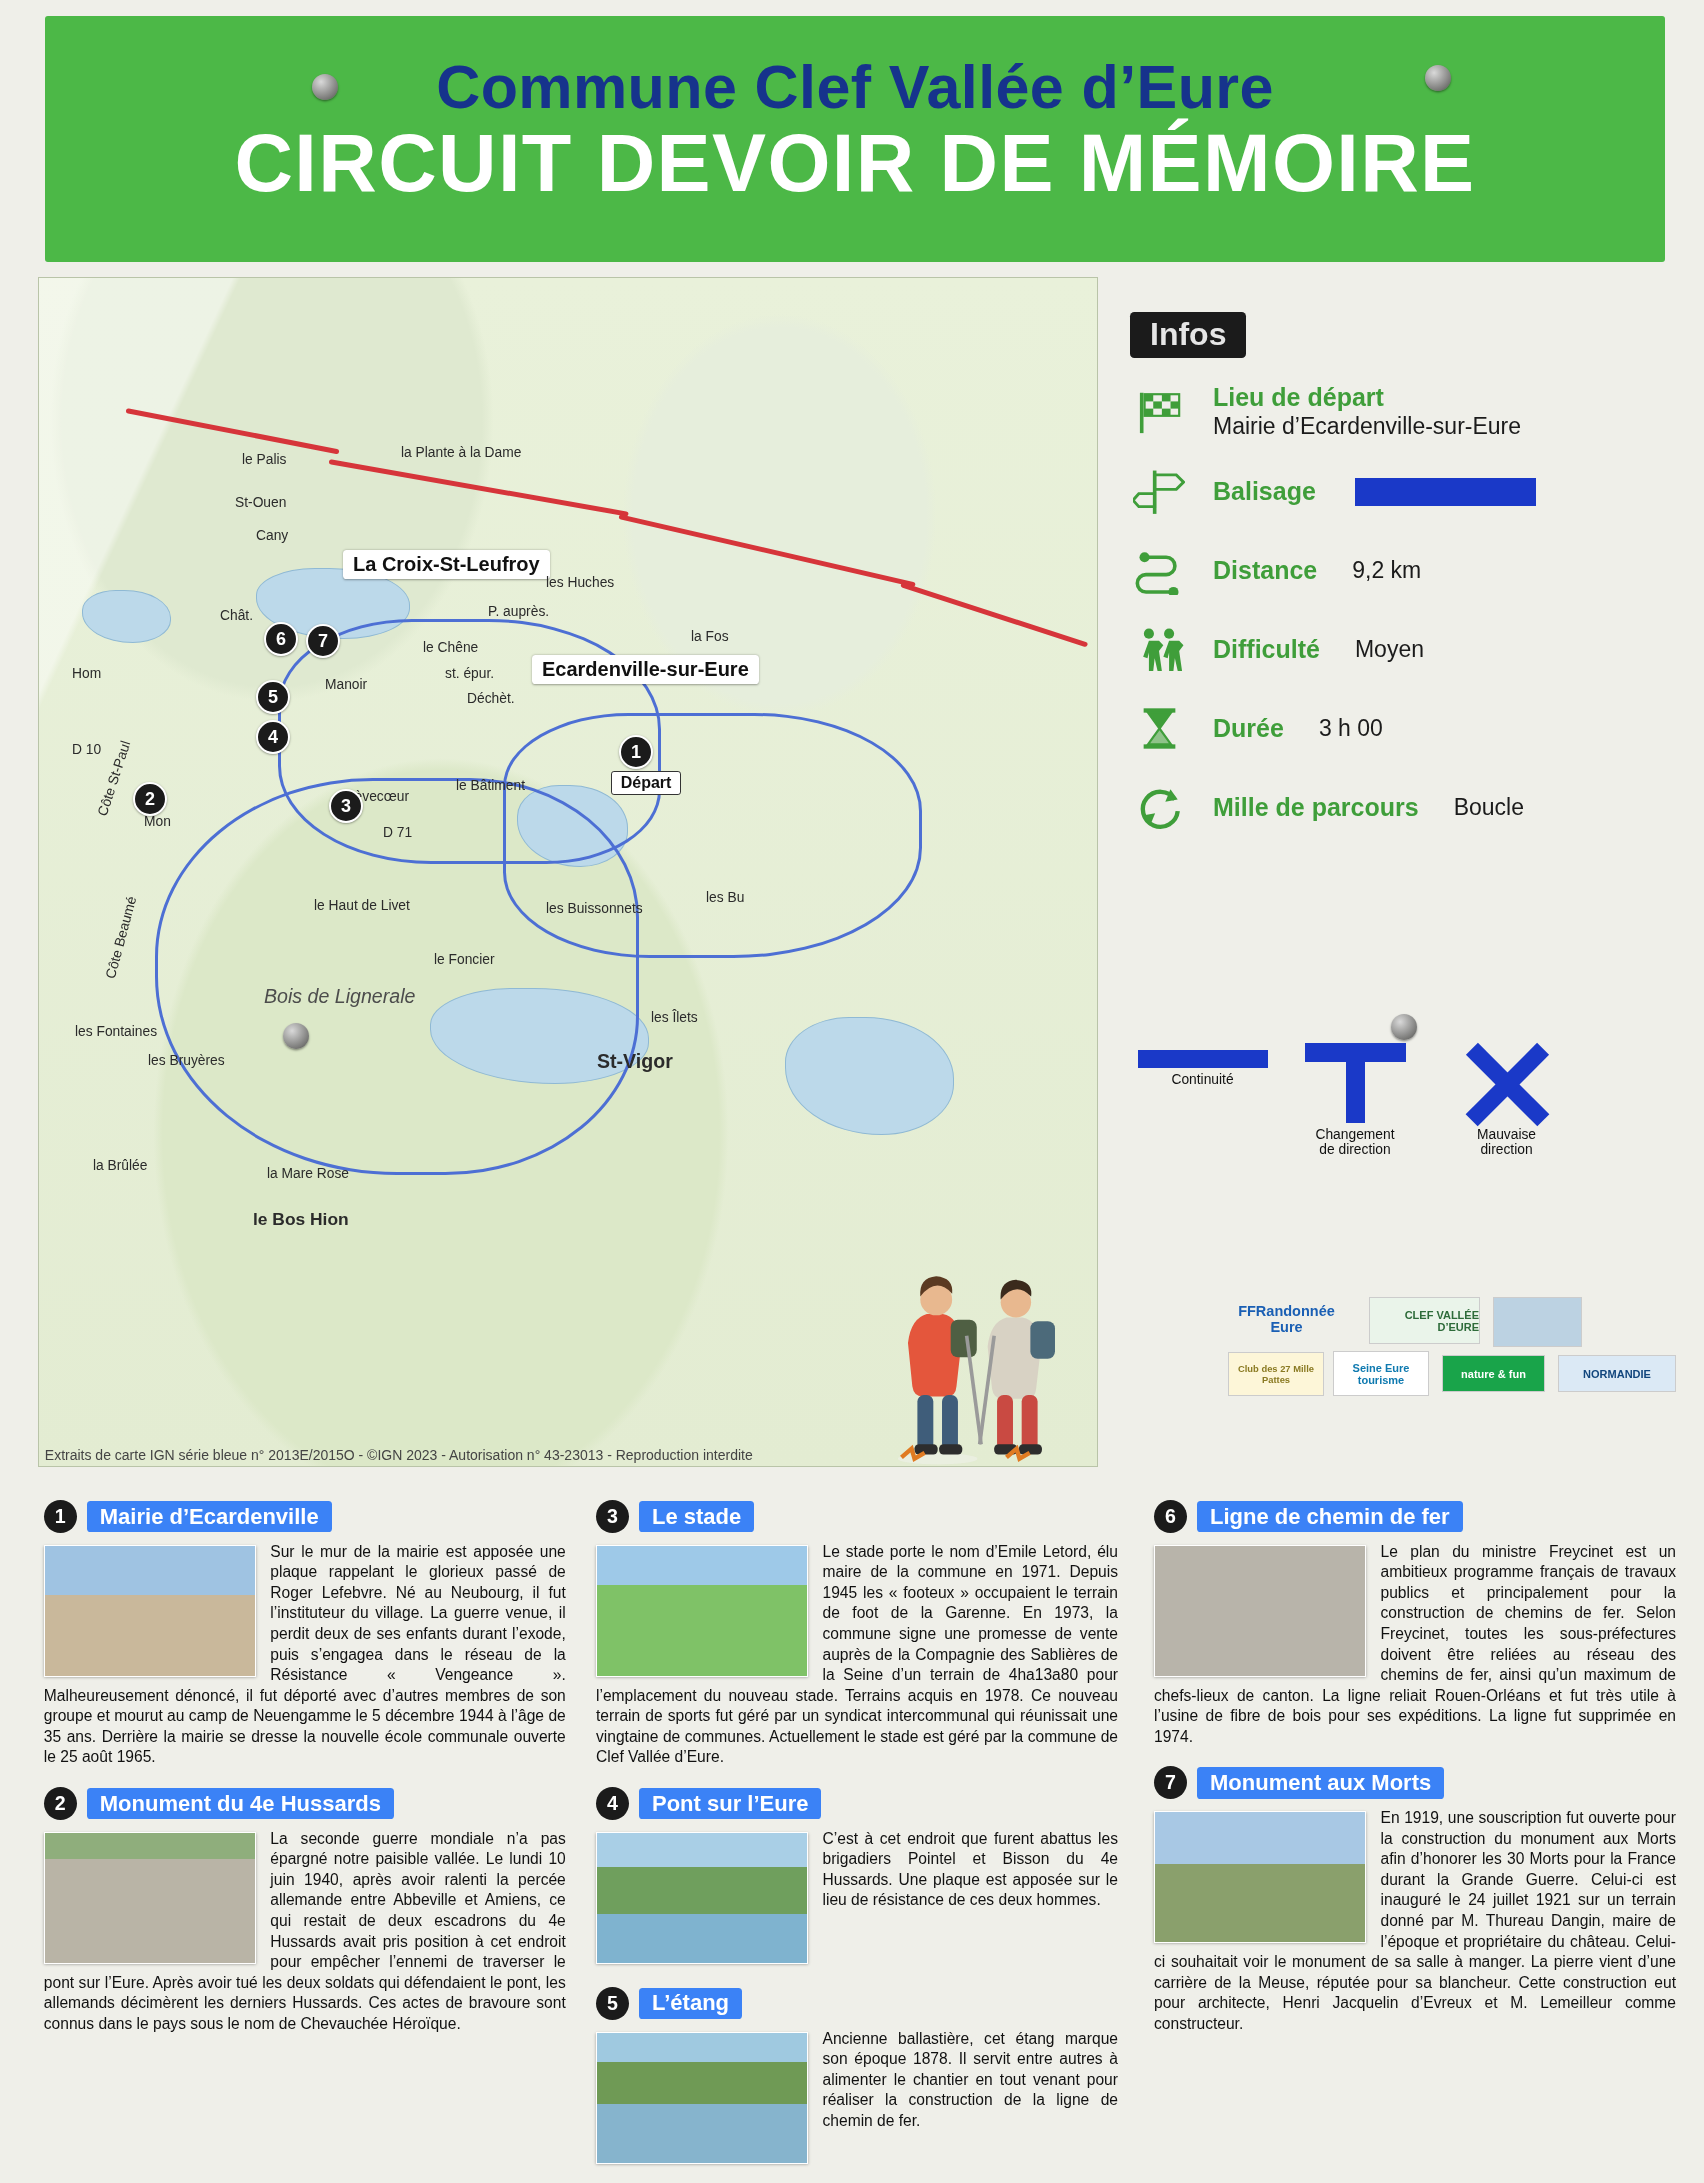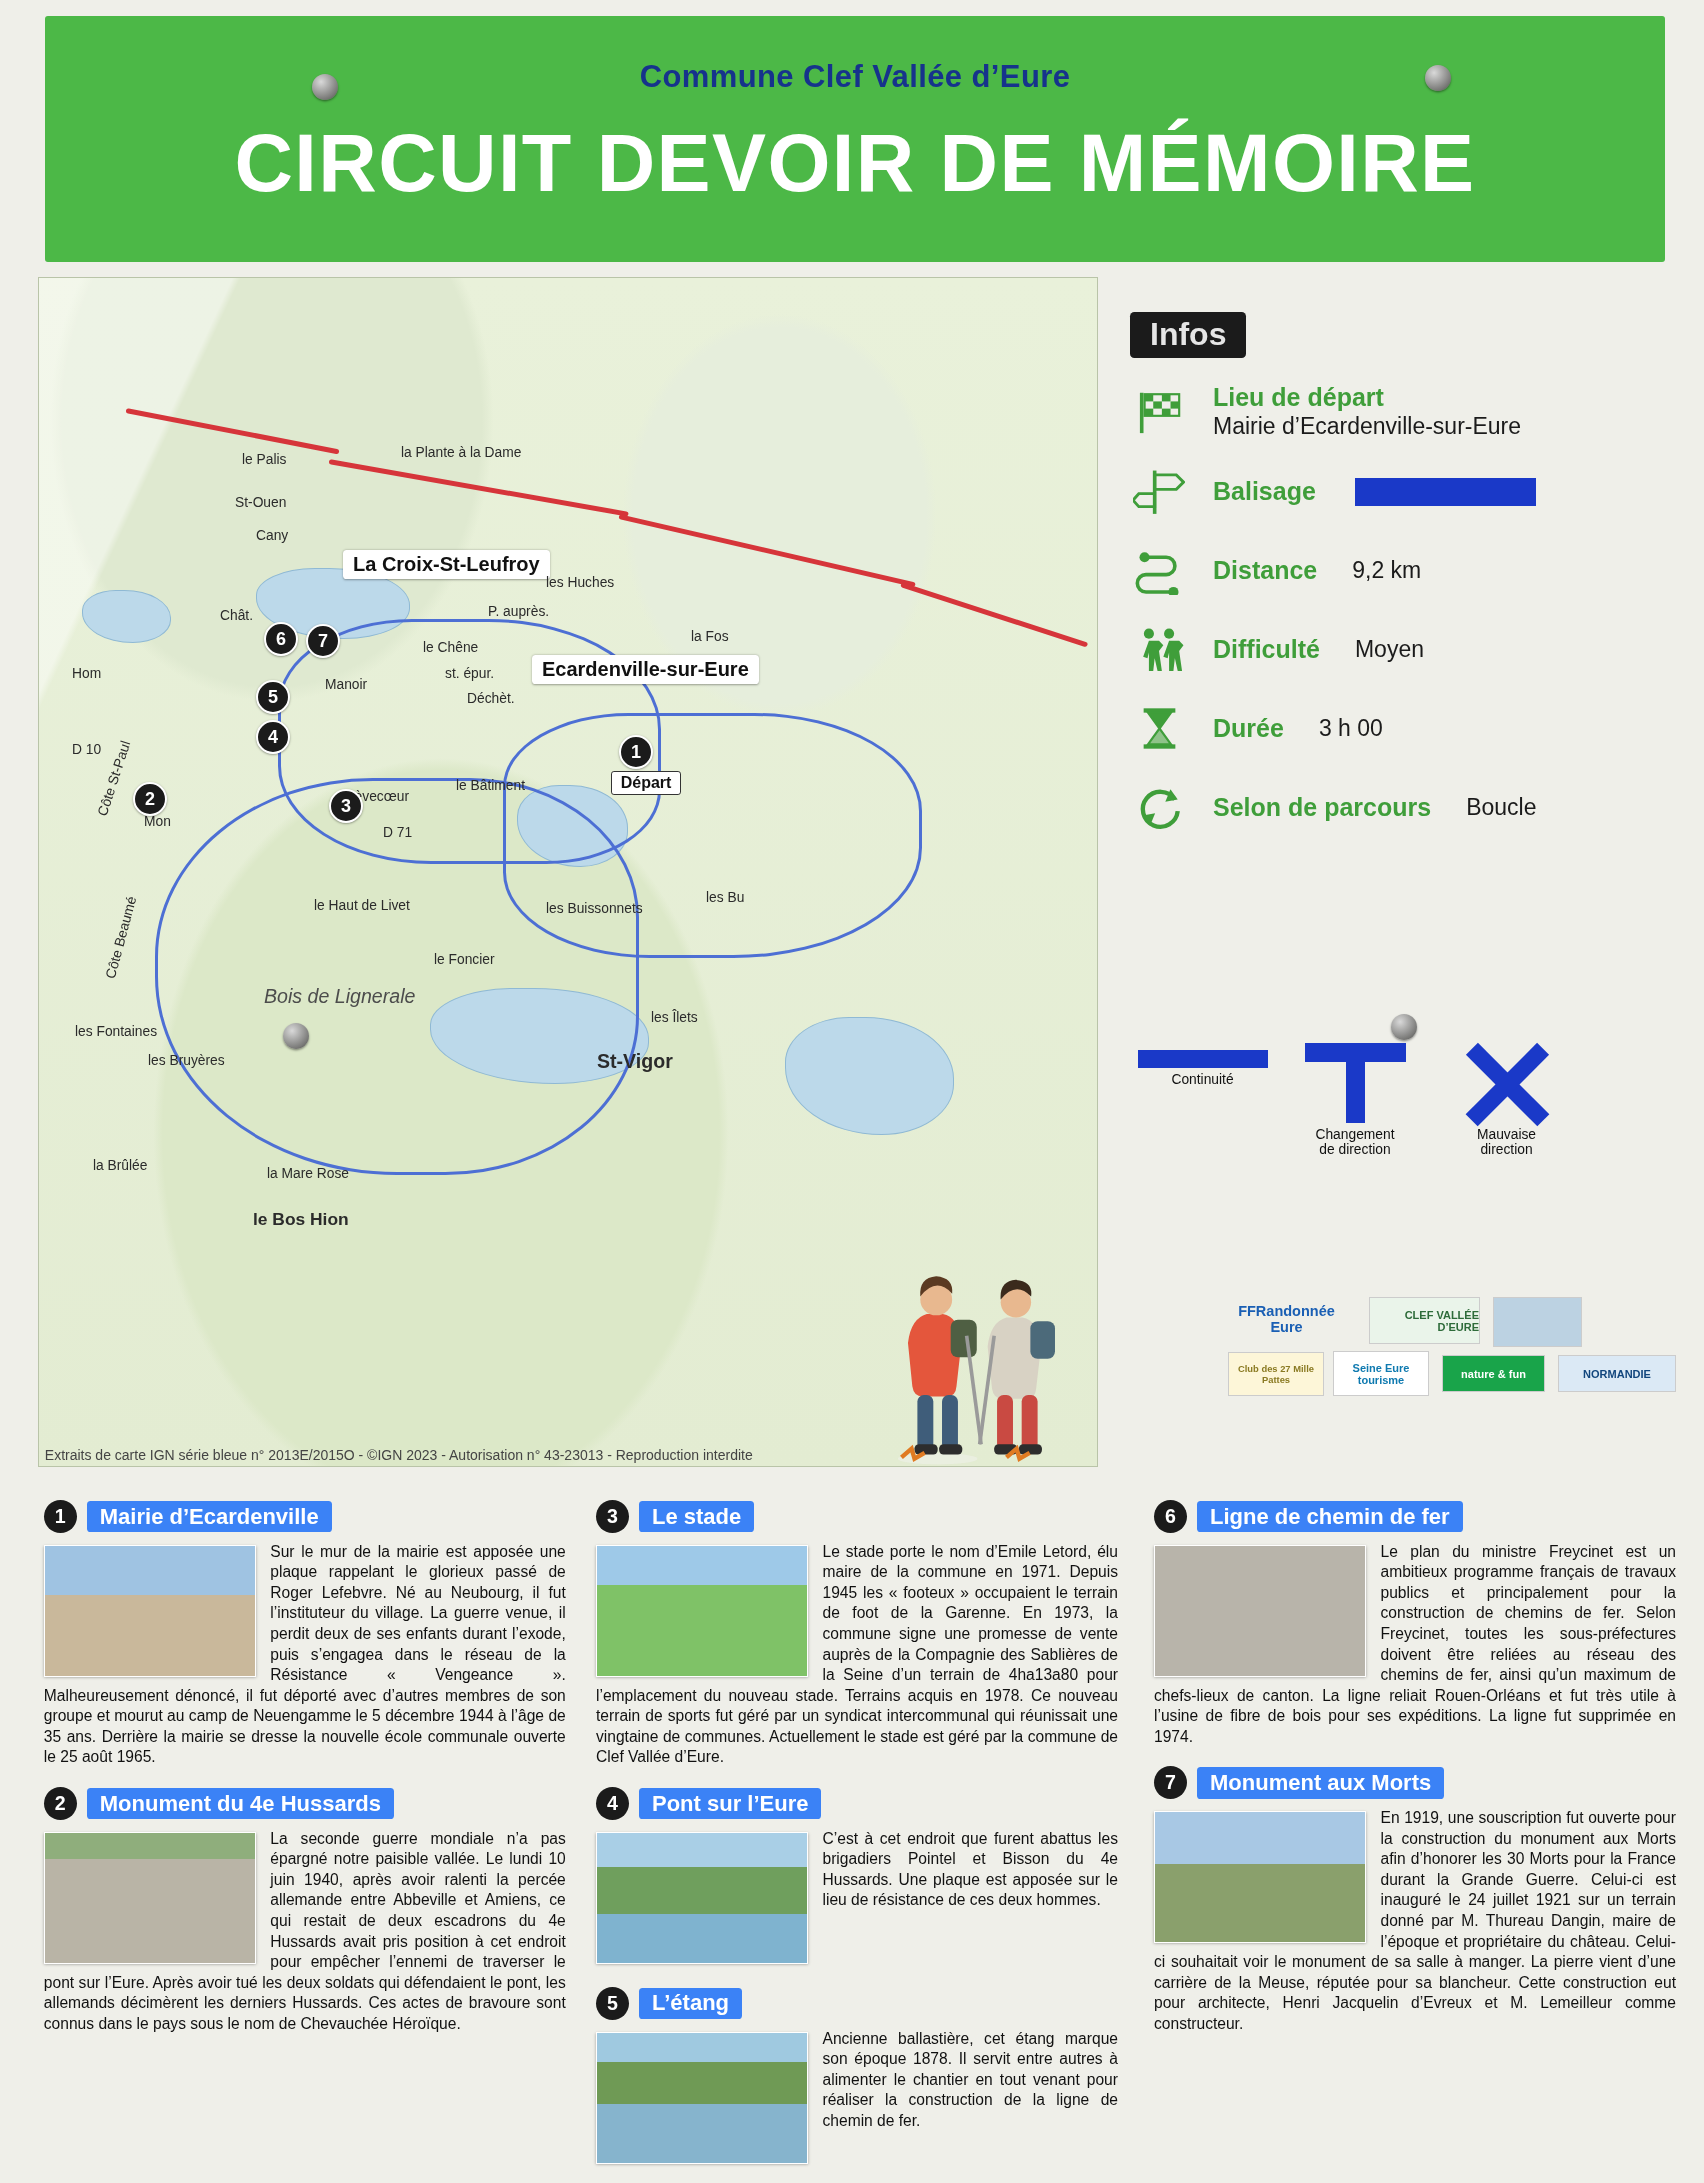--- a/index.html
+++ b/index.html
@@ -16,24 +16,23 @@
     position:absolute;
     left:45px; top:16px;
     width:1620px; height:246px;
     background:#4cb847;
     border-radius:2.9px;
   }
   .header .commune{
     position:absolute; top:36px; left:0; width:100%;
     text-align:center;
     color:#16338c;
-    font-size:31px;
+    font-size:61px;
     font-weight:bold;
     letter-spacing:0.4px;
-    margin-top:7px;
   }
   .header .title{
     position:absolute; top:101px; left:0; width:100%;
     text-align:center;
     color:#ffffff;
     font-size:81px;
     font-weight:bold;
     letter-spacing:1.4px;
   }
   .screw{
@@ -442,21 +441,21 @@
 
     
     <div class="inforow">
       <div class="ico">
         <svg width="51" height="51" viewBox="0 0 70 70">
           <path d="M56 24 a24 24 0 1 0 4 16" fill="none" stroke="#3f9e3a" stroke-width="6"></path>
           <path d="M50 10 l10 14 l-17 3z" fill="#3f9e3a"></path>
           <path d="M22 60 l-10 -14 l17 -3z" fill="#3f9e3a"></path>
         </svg>
       </div>
-      <span class="lbl">Selon de parcours</span>
+      <span class="lbl">Mille de parcours</span>
       <span class="val">Boucle</span>
     </div>
   </div>
 
   <div class="balisage">
     <div class="bal-item b-cont">
       <div class="bar"></div>
       <div>Continuité</div>
     </div>
     <div class="bal-item b-chg">

